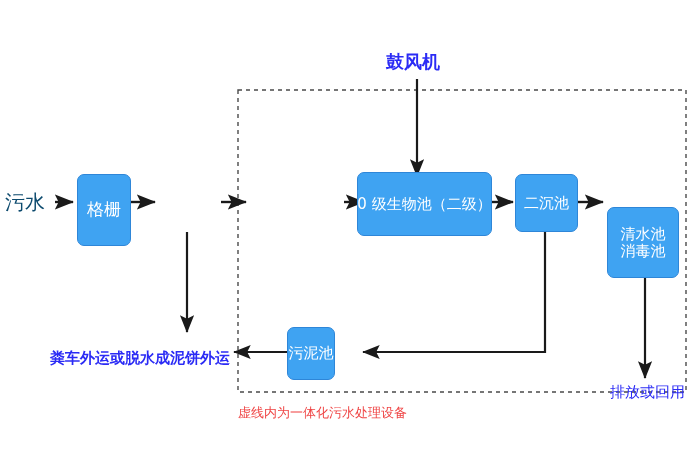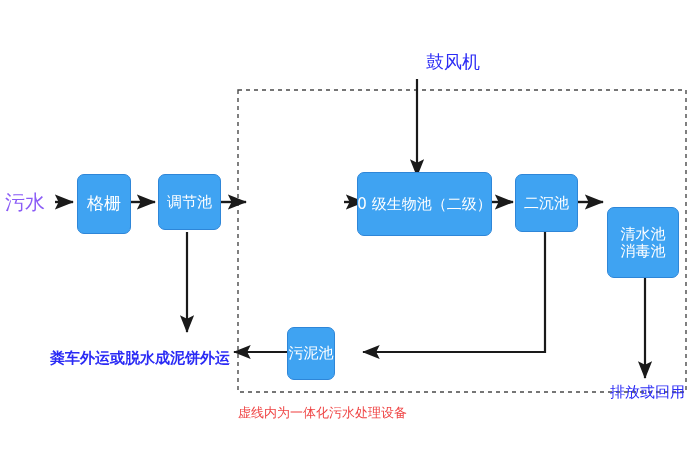--- a/index.html
+++ b/index.html
@@ -44,21 +44,21 @@
   .node .line {
     display: block;
     white-space: nowrap;
   }
   .label {
     position: absolute;
     white-space: nowrap;
     font-family: "DejaVu Sans", "Liberation Sans", sans-serif;
   }
   .label-black {
-    color: #8b5cf6;
+    color: #0c4a6e;
   }
   .label-blue {
     color: #2B2BF5;
   }
   .label-dark {
     color: #ef4444;
   }
 </style>
 </head>
 <body>
@@ -90,27 +90,24 @@
 
     <line x1="187" y1="232" x2="187" y2="332" stroke="#1a1a1a" stroke-width="2.2" marker-end="url(#arrowhead)"></line>
 
     <polyline points="545,232 545,352 363,352" fill="none" stroke="#1a1a1a" stroke-width="2.2" marker-end="url(#arrowhead)"></polyline>
 
     <line x1="287" y1="352" x2="234" y2="352" stroke="#1a1a1a" stroke-width="2.2" marker-end="url(#arrowhead)"></line>
 
     <line x1="645" y1="238" x2="645" y2="378" stroke="#1a1a1a" stroke-width="2.2" marker-end="url(#arrowhead)"></line>
   </svg>
 
-  <div class="node" style="left:77px; top:174px; width:54px; height:60px; font-size:17px;font-family:Liberation Serif, serif;">
+  <div class="node" style="left:77px; top:174px; width:54px; height:72px; font-size:17px;font-family:Liberation Serif, serif;">
     <span class="line">格栅</span>
   </div>
 
-  <div class="node" style="left:158px; top:174px; width:63px; height:56px; font-size:15px;">
-    <span class="line">调节池</span>
-  </div>
 
 
   <div class="node" style="left:357px; top:172px; width:135px; height:64px; font-size:15px;">
     <span class="line">0 级生物池（二级）</span>
   </div>
 
   <div class="node" style="left:515px; top:174px; width:63px; height:58px; font-size:15px;">
     <span class="line">二沉池</span>
   </div>
 
@@ -118,21 +115,21 @@
     <span class="line">清水池</span>
     <span class="line">消毒池</span>
   </div>
 
   <div class="node" style="left:287px; top:327px; width:48px; height:53px; font-size:15px;">
     <span class="line">污泥池</span>
   </div>
 
   <div class="label label-black" style="left:5px; top:189px; font-size:20px;">污水</div>
 
-  <div class="label label-blue" style="left:386px; top:50px; font-size:18px; font-weight:normal;margin-left:40px;">鼓风机</div>
+  <div class="label label-blue" style="left:386px; top:50px; font-size:18px; font-weight:bold;">鼓风机</div>
 
   <div class="label label-blue" style="left:50px; top:349px; font-size:15px; font-weight:bold;">粪车外运或脱水成泥饼外运</div>
 
   <div class="label label-dark" style="left:238px; top:404px; font-size:13px;">虚线内为一体化污水处理设备</div>
 
   <div class="label label-blue" style="left:610px; top:383px; font-size:15px; font-weight:normal;">排放或回用</div>
 
 </div>
 
 </body></html>

